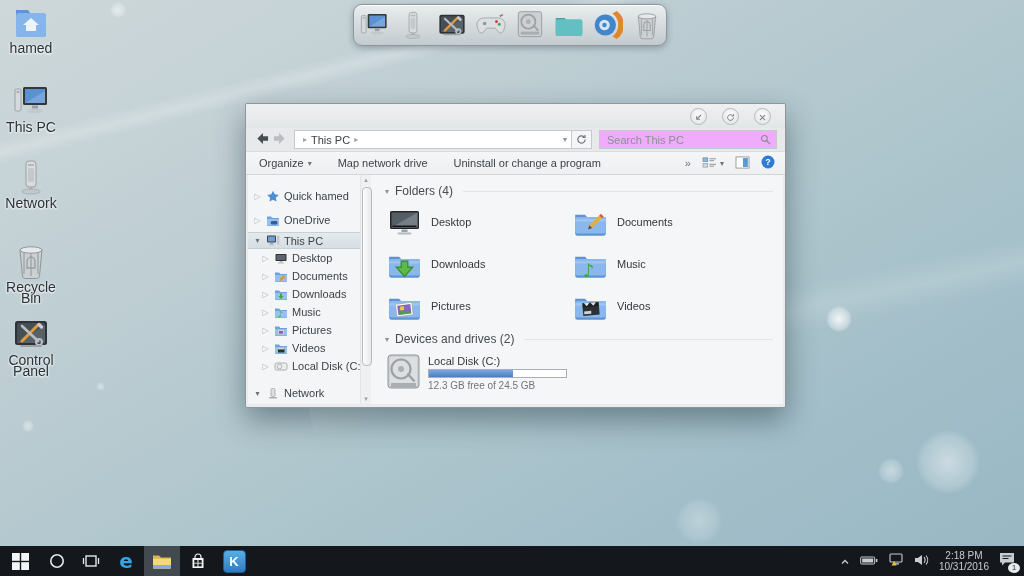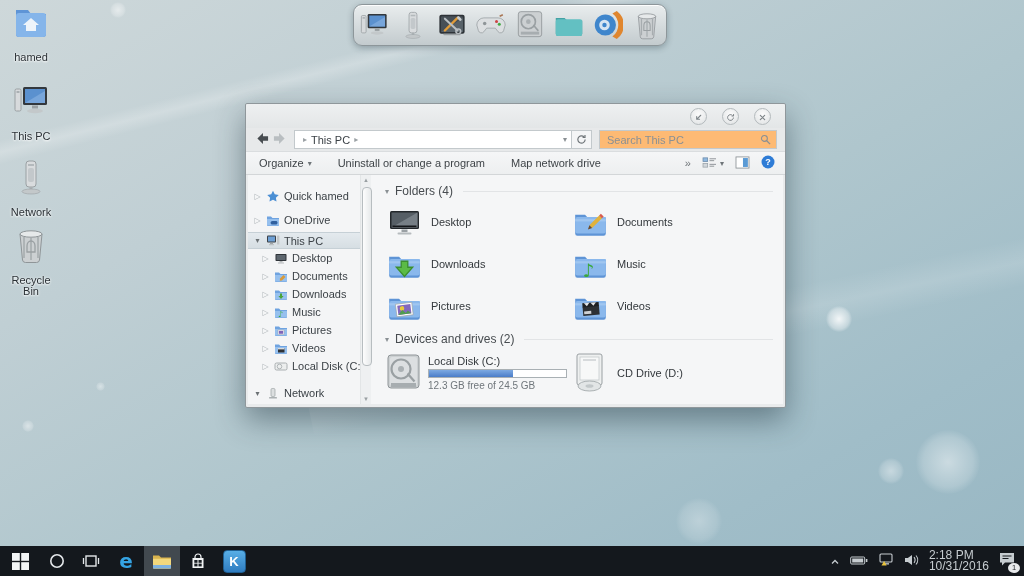--- a/index.html
+++ b/index.html
@@ -18,42 +18,42 @@
     background:linear-gradient(#e9edee,#c3cbce);border:1px solid #8d969a;
     box-shadow:inset 0 1px 0 rgba(255,255,255,.9),0 2px 6px rgba(20,40,50,.3);
     display:flex;align-items:center;justify-content:center;gap:9px;}
   .dock-ic{width:30px;height:30px;display:flex;align-items:center;justify-content:center;}
   .dock-ic svg{width:30px;height:30px;}
 
   
   .dicon{position:absolute;left:2px;width:58px;display:flex;flex-direction:column;align-items:center;cursor:default;}
   .dicon .ig{width:38px;height:38px;display:flex;align-items:center;justify-content:center;}
   .dicon .ig svg{width:38px;height:38px;}
-  .dicon .lbl{margin-top:11px;font-size:11px;line-height:11px;text-align:center;color:#2b3136;
+  .dicon .lbl{margin-top:2px;font-size:14px;line-height:11px;text-align:center;color:#2b3136;
     text-shadow:0 1px 2px rgba(255,255,255,.95),0 0 3px rgba(255,255,255,.85);}
 
   
   #win{position:absolute;left:245px;top:103px;width:539px;height:303px;background:#e9ebec;
     border:1px solid #8f979b;border-radius:2px;box-shadow:0 12px 30px rgba(25,45,55,.45);}
   #titlebar{position:absolute;left:0;top:0;right:0;height:24px;
     background:linear-gradient(#eef0f1,#e3e6e7);border-bottom:1px solid #dcdfe0;border-radius:2px 2px 0 0;}
   .capbtns{position:absolute;right:14px;top:4px;display:flex;gap:15px;}
   .capbtn{width:15px;height:15px;border-radius:50%;border:1px solid #b4babd;
     background:radial-gradient(circle at 50% 35%,#fbfbfb,#dfe2e3);display:flex;align-items:center;justify-content:center;cursor:pointer;}
   .capbtn svg{width:9px;height:9px;}
 
   #navbar{position:absolute;left:0;top:24px;right:0;height:23px;display:flex;align-items:center;padding:0 8px;box-sizing:border-box;background:#e7e9ea;}
   .navarrow{width:17px;height:15px;display:flex;align-items:center;justify-content:center;cursor:pointer;}
   #addressbar{margin-left:6px;height:17px;width:268px;background:#fff;border:1px solid #c3c9cc;
     display:flex;align-items:center;font-size:11px;color:#3c4247;padding:0 4px;cursor:text;}
   .crumb-sep{color:#9aa0a4;font-size:8px;margin:0 4px;}
   #addr-chevron{margin-left:auto;color:#8a9094;font-size:8px;}
   #refreshbtn{height:17px;width:19px;border:1px solid #c3c9cc;border-left:none;background:#f4f5f6;
     display:flex;align-items:center;justify-content:center;cursor:pointer;}
-  #searchbox{margin-left:7px;height:17px;flex:1;background:#fdba74;border:1px solid #c3c9cc;
+  #searchbox{margin-left:7px;height:17px;flex:1;background:#f0abfc;border:1px solid #c3c9cc;
     display:flex;align-items:center;padding:0 5px;}
   #searchbox input{border:none;outline:none;flex:1;font-size:11px;font-family:"Liberation Sans",sans-serif;color:#3c4247;background:transparent;}
   #searchbox input::placeholder{color:#8a9094;opacity:1;}
   #searchbox svg{width:11px;height:11px;}
 
   #cmdbar{position:absolute;left:0;top:47px;right:0;height:24px;box-sizing:border-box;
     background:linear-gradient(#f5f6f7,#edeff0);border-top:1px solid #dadddf;border-bottom:1px solid #d3d6d8;
     display:flex;align-items:center;font-size:11px;color:#3f4448;}
   .cmditem{padding:0 13px;height:100%;display:flex;align-items:center;gap:4px;cursor:pointer;white-space:nowrap;}
   .cmd-right{margin-left:auto;display:flex;align-items:center;gap:11px;padding-right:10px;}
@@ -112,21 +112,21 @@
   #tb-cortana{width:34px;}
   #tb-taskview{width:34px;}
   #tb-edge{width:36px;font-size:20px;font-weight:bold;color:#35a4e4;font-family:"DejaVu Sans",sans-serif;}
   #tb-explorer{width:36px;}
   #tb-store{width:36px;}
   #tb-kde{width:36px;}
   .kbadge{width:21px;height:21px;border-radius:4px;background:linear-gradient(#58aee6,#2f7cc0);border:1px solid #1f5f92;
     color:#fff;font-size:13px;font-weight:bold;display:flex;align-items:center;justify-content:center;}
   #tray{margin-left:auto;display:flex;align-items:center;gap:10px;padding-right:9px;}
   .trayic{display:flex;align-items:center;justify-content:center;cursor:pointer;}
-  #clock{font-size:12px;line-height:11px;color:#c6ccd0;text-align:left;cursor:pointer;}
+  #clock{font-size:10px;line-height:11px;color:#c6ccd0;text-align:center;cursor:pointer;}
   #action{position:relative;cursor:pointer;}
   #ac-badge{position:absolute;right:-5px;bottom:-3px;min-width:10px;height:10px;border-radius:50%;
     background:#e8eaec;color:#1d2125;font-size:7.5px;line-height:10px;text-align:center;padding:0 1px;}
 </style>
 </head>
 <body>
 
 <div id="desktop">
   <div class="streak s1"></div>
   <div class="streak s2"></div>
@@ -242,30 +242,45 @@
         <svg viewBox="0 0 38 38">
           <rect x="14" y="3" width="10" height="26" rx="3" fill="#d9dcde" stroke="#9aa0a3"></rect>
           <rect x="16" y="6" width="6" height="2" fill="#b3b9bc"></rect>
           <rect x="16" y="10" width="6" height="14" rx="2" fill="#c3c8cb"></rect>
           <rect x="17.5" y="29" width="3" height="3" fill="#aab0b3"></rect>
           <ellipse cx="19" cy="33.5" rx="9" ry="2.5" fill="#c3c8ca" stroke="#9aa0a3" stroke-width=".6"></ellipse>
         </svg>
       </span>
     <span class="lbl">Network</span>
   </div>
-  <div class="dicon" style="top:226px;">
+  <div class="dicon" style="top:242px;">
     <span class="ig">
         <svg viewBox="0 0 38 38">
           <path d="M8 8 h22 l-2.5 26 a3 3 0 0 1-3 2.5 h-11 a3 3 0 0 1-3-2.5z" fill="#ccd0d2" stroke="#8f9598"></path>
           <ellipse cx="19" cy="8" rx="11" ry="3.2" fill="#e6e9ea" stroke="#8f9598"></ellipse>
           <path d="M12 11v21M19 12v22M26 11v21" stroke="#a7adb0" stroke-width="1.6" fill="none"></path>
           <path d="M15 20a4 5 0 1 1 8 0v6h-8z" fill="none" stroke="#9aa0a3" stroke-width="1.3"></path>
         </svg>
       </span>
     <span class="lbl">Recycle Bin</span>
+  </div>
+  <div class="dicon" style="top:315px;">
+    <span class="ig">
+        <svg viewBox="0 0 38 38">
+          <rect x="3" y="6" width="32" height="24" rx="2.5" fill="#2e3338"></rect>
+          <rect x="5" y="8" width="28" height="20" rx="1.5" fill="#474f56"></rect>
+          <polygon points="5,28 33,10 33,28" fill="#5d666e" opacity=".8"></polygon>
+          <path d="M10 26 L26 10" stroke="#e09c3a" stroke-width="3" stroke-linecap="round"></path>
+          <path d="M27 9.5 l2.5 2.5" stroke="#c8cdd0" stroke-width="3.4" stroke-linecap="round"></path>
+          <path d="M10 11 L26 26" stroke="#b9bfc3" stroke-width="2.6" stroke-linecap="round"></path>
+          <circle cx="27" cy="27" r="3" fill="none" stroke="#b9bfc3" stroke-width="2"></circle>
+          <rect x="8" y="30" width="22" height="2" rx="1" fill="#9aa0a3"></rect>
+        </svg>
+      </span>
+    <span class="lbl">Control Panel</span>
   </div>
 
   <div id="win">
     <div id="titlebar">
       <div class="capbtns">
         <div class="capbtn">
             <span><svg viewBox="0 0 10 10">
                 <path d="M7.5 2.5 L3 7 M3 7 V3.8 M3 7 H6.2" stroke="#7d8488" stroke-width="1.2" fill="none" stroke-linecap="round"></path>
               </svg></span>
           </div>
@@ -314,24 +329,24 @@
             </svg></span>
       </div>
     </div>
 
     <div id="cmdbar">
       <span class="cmditem">
         <span>Organize</span>
         <span class="chevd">▾</span>
       </span>
       <span class="cmditem">
+        <span>Map network drive</span>
+      </span>
+      <span class="cmditem">
         <span>Uninstall or change a program</span>
-      </span>
-      <span class="cmditem">
-        <span>Map network drive</span>
       </span>
       <div class="cmd-right">
         <span class="overflow">»</span>
         <span class="mini">
           <span><svg viewBox="0 0 16 14" width="15" height="13">
                 <rect x="1" y="2" width="5" height="4" fill="#8fb8e0" stroke="#6a8aa8" stroke-width=".8"></rect>
                 <rect x="1" y="8" width="5" height="4" fill="#d2d7db" stroke="#9aa2a8" stroke-width=".8"></rect>
                 <path d="M8 3h7M8 5h5M8 9h7M8 11h5" stroke="#8a9094" stroke-width="1"></path>
               </svg></span>
           <span class="chevd">▾</span>
@@ -579,30 +594,20 @@
                   <rect x="6" y="31" width="25" height="4" fill="#a7adb0"></rect>
                 </svg></span>
             <span class="diskinfo">
               <span class="dl">Local Disk (C:)</span>
               <span class="usagebar">
                 <span class="usagefill" style="display: block; width: 61%;"></span>
               </span>
               <span class="dd">12.3 GB free of 24.5 GB</span>
             </span>
           </div>
-          <div class="dtile" id="cd-tile">
-            <span class="di"><svg viewBox="0 0 37 41">
-                  <rect x="6" y="2" width="25" height="31" rx="2" fill="#eef0f0" stroke="#9aa0a3"></rect>
-                  <rect x="9" y="5" width="19" height="23" fill="#f7f8f8" stroke="#c6cacc" stroke-width=".8"></rect>
-                  <rect x="12" y="7" width="13" height="2" fill="#d7dadc"></rect>
-                  <ellipse cx="18.5" cy="34" rx="11.5" ry="5" fill="#e2e5e6" stroke="#aab0b2"></ellipse>
-                  <ellipse cx="18.5" cy="34" rx="4" ry="1.8" fill="#c2c7c9"></ellipse>
-                </svg></span>
-            <span class="dl" style="font-size:11px;color:#33383c;">CD Drive (D:)</span>
-          </div>
         </div>
       </div>
     </div>
   </div>
 
   <div id="taskbar">
     <div class="tbtn" id="tb-start">
         <span>
           <svg viewBox="0 0 17 17" width="17" height="17">
             <rect x="0" y="0" width="7.8" height="7.8" fill="#f2f4f5"></rect>

